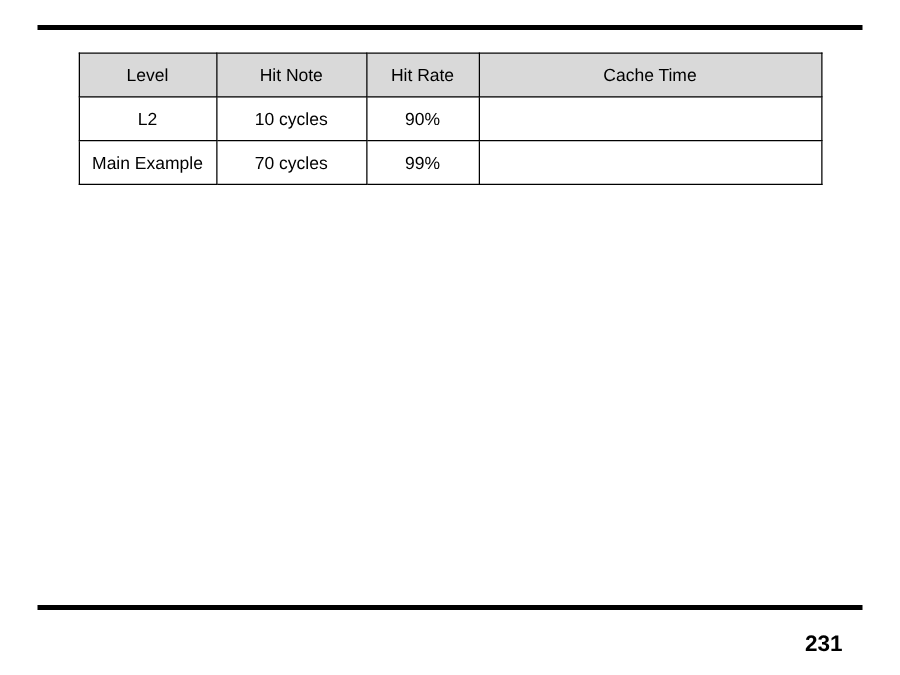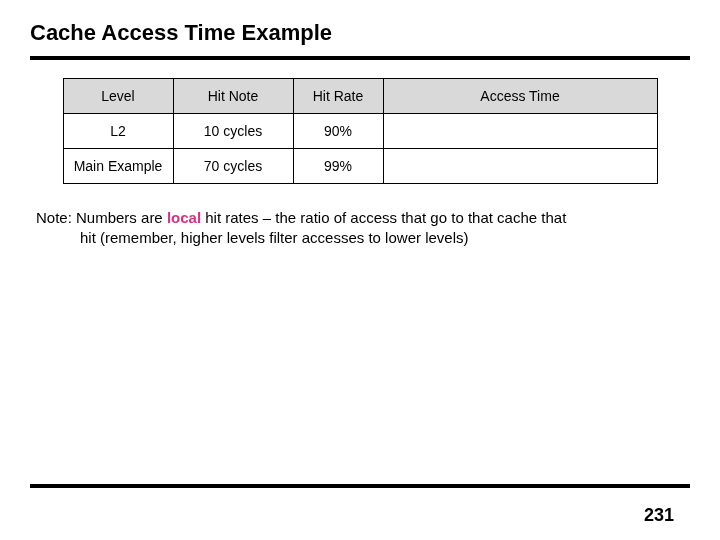--- a/index.html
+++ b/index.html
@@ -83,56 +83,51 @@
     bottom: 14px;
     font-size: 18px;
     font-weight: bold;
   }
 </style>
 </head>
 <body>
 
 <div class="slide">
 
-  <h1 class="title">Cache Access Time Example</h1>
   <hr class="title-rule">
 
   <div class="table-wrap">
     <table class="cache">
       <colgroup>
         <col class="c-level">
           <col class="c-hit">
           <col class="c-rate">
           <col class="c-access">
       </colgroup>
       <thead>
         <tr>
           <th>Level</th>
           <th>Hit Note</th>
           <th>Hit Rate</th>
-          <th>Access Time</th>
+          <th>Cache Time</th>
         </tr>
       </thead>
       <tbody>
         <tr>
           <td>L2</td>
           <td>10 cycles</td>
           <td>90%</td>
           <td></td>
         </tr>
         <tr>
           <td>Main Example</td>
           <td>70 cycles</td>
           <td>99%</td>
           <td></td>
         </tr>
       </tbody>
     </table>
   </div>
 
-  <p class="note">
-    <span>Note: Numbers are </span><span class="local-emph">local</span><span> hit rates – the ratio of access that go to that cache that</span>
-    <span class="note-indent">hit (remember, higher levels filter accesses to lower levels)</span>
-  </p>
 
   <hr class="footer-rule">
   <div class="page-num">231</div>
 </div>
 
 </body></html>

